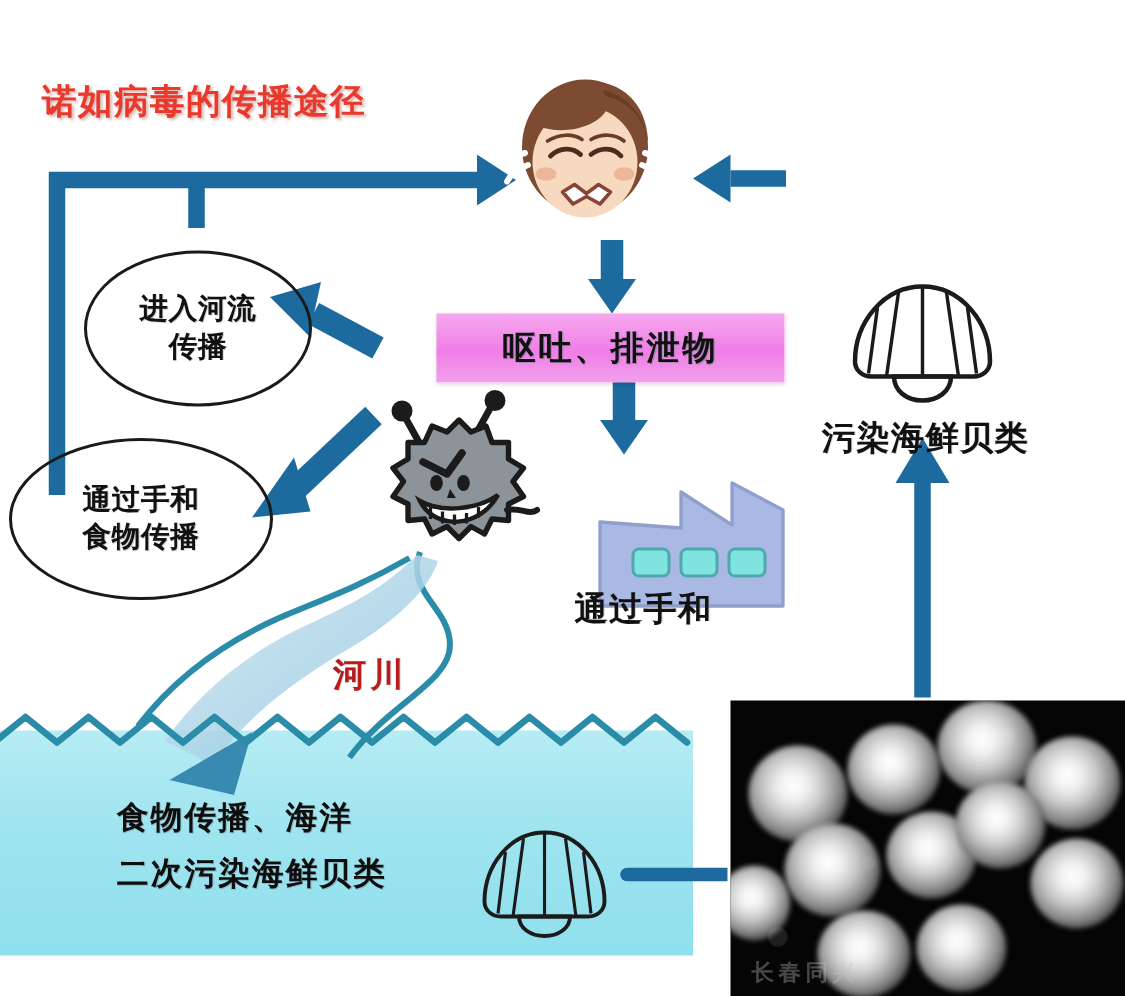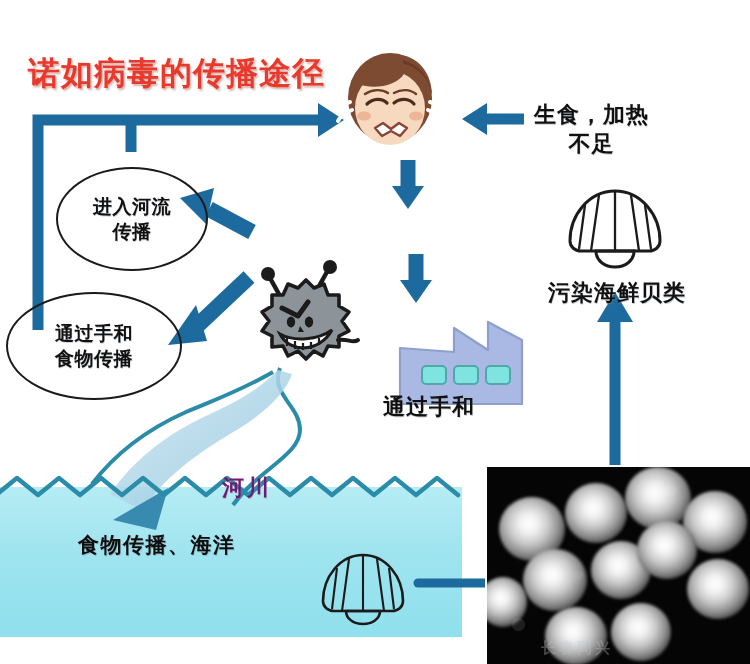--- a/index.html
+++ b/index.html
@@ -11,21 +11,21 @@
     width: 750px; height: 664px;
     position: relative; overflow: hidden;
     font-family: "DejaVu Sans", "Liberation Sans", sans-serif;
   }
   #stage { position: absolute; inset: 0; }
 
   
   .title {
     position: absolute;
     left: 28px; top: 52px;
-    font-size: 32px;
+    font-size: 23px;
     font-weight: 700;
     color: #e8392c;
     letter-spacing: 1px;
     text-shadow: 1.5px 1.5px 2px rgba(180,120,110,.55);
     white-space: nowrap;
   }
 
   
   .lbl {
     position: absolute;
@@ -96,21 +96,20 @@
     background:
       radial-gradient(circle at 12% 80%, rgba(255,255,255,.10) 0 6px, transparent 7px),
       radial-gradient(circle at 70% 12%, rgba(255,255,255,.08) 0 5px, transparent 6px),
       radial-gradient(circle at 35% 55%, rgba(255,255,255,.07) 0 4px, transparent 5px);
   }
   .watermark {
     position: absolute; left: 14px; bottom: 6px;
     font-size: 15px; color: rgba(190,195,200,.35);
     letter-spacing: 3px; font-weight: 700;
     white-space: nowrap;
-    margin-left: 40px;
   }
 
   
   .factory { position: absolute; left: 392px; top: 316px; }
 
   
   .vec { position: absolute; left: 0; top: 0; width: 750px; height: 664px; pointer-events: none; }
 </style>
 </head>
 <body>
@@ -207,39 +206,38 @@
 
       <path d="M41,82 L49,77 L57,83 L65,77 L73,82 L66,90 L57,85 L48,90 Z" fill="#ffffff" stroke="#8a4436" stroke-width="2.4" stroke-linejoin="round"></path>
 
       <path d="M16,56 C8,58 4,62 2,66" stroke="#ffffff" stroke-width="4" fill="none" stroke-linecap="round"></path>
       <path d="M18,64 C10,67 6,71 4,75" stroke="#ffffff" stroke-width="4" fill="none" stroke-linecap="round"></path>
       <path d="M96,56 C104,58 108,62 110,66" stroke="#ffffff" stroke-width="4" fill="none" stroke-linecap="round"></path>
       <path d="M94,64 C102,67 106,71 108,75" stroke="#ffffff" stroke-width="4" fill="none" stroke-linecap="round"></path>
     </svg>
   </div>
 
-  <div class="lbl" style="left:534px;top:100px;font-size:22px;letter-spacing:1px;text-align:center;">
-    <div>生食，加热</div>
-    <div>不足</div>
-  </div>
 
   <div class="ellipse" style="left:56px;top:167px;width:152px;height:104px;">
     <div class="etext">
       <div>进入河流</div>
       <div>传播</div>
     </div>
   </div>
 
   <div class="ellipse" style="left:6px;top:292px;width:176px;height:108px;">
     <div class="etext">
       <div>通过手和</div>
       <div>食物传播</div>
     </div>
   </div>
 
+  <div class="pinkbox" style="left:291px;top:209px;width:232px;height:46px;">
+    <span class="ptext">呕吐、排泄物</span>
+  </div>
 
   <div style="position:absolute;left:246px;top:258px;width:120px;height:118px;">
     <svg viewBox="0 0 120 118" width="120" height="118">
 
       <path d="M34,38 L24,20" stroke="#1b1b1b" stroke-width="4.5" fill="none" stroke-linecap="round"></path>
       <circle cx="22" cy="16" r="7" fill="#1b1b1b"></circle>
       <path d="M72,30 L82,12" stroke="#1b1b1b" stroke-width="4.5" fill="none" stroke-linecap="round"></path>
       <circle cx="84" cy="9" r="7" fill="#1b1b1b"></circle>
 
       <path d="M60,22 L68,30 L78,26 L82,37 L93,37 L93,48 L103,54 L96,63 L103,73
@@ -263,24 +261,25 @@
   <div class="factory">
     <svg viewBox="0 0 136 92" width="136" height="92">
       <path d="M8,32 L8,88 L130,88 L130,24 L96,6 L96,34 L62,12 L62,36 Z" fill="#aab9e4" stroke="#8f9ecb" stroke-width="2.2" stroke-linejoin="round"></path>
       <rect x="30" y="50" width="24" height="18" rx="4" fill="#7fe3e0" stroke="#4fa8ac" stroke-width="2"></rect>
       <rect x="62" y="50" width="24" height="18" rx="4" fill="#7fe3e0" stroke="#4fa8ac" stroke-width="2"></rect>
       <rect x="94" y="50" width="24" height="18" rx="4" fill="#7fe3e0" stroke="#4fa8ac" stroke-width="2"></rect>
     </svg>
   </div>
   <div class="lbl" style="left:383px;top:392px;font-size:22px;letter-spacing:1px;">通过手和</div>
 
-  <div class="lbl" style="left:222px;top:436px;font-size:22px;letter-spacing:3px;color:#701a75;margin-top:37px;">河川</div>
+  <div class="lbl" style="left:222px;top:436px;font-size:22px;letter-spacing:3px;color:#b91c1c;">河川</div>
 
   <div class="water-text" style="left:78px;top:527px;">
     <div>食物传播、海洋</div>
+    <div>二次污染海鲜贝类</div>
   </div>
 
   <div style="position:absolute;left:318px;top:549px;width:90px;height:78px;">
     <svg viewBox="0 0 90 78" width="90" height="78">
       <path d="M45,6 C68,6 85,28 85,52 C85,58 80,62 74,62 L16,62 C10,62 5,58 5,52 C5,28 22,6 45,6 Z" fill="none" stroke="#1b1b1b" stroke-width="2.6"></path>
       <path d="M45,7 L45,62 M31,10 L24,62 M59,10 L66,62 M19,19 L14,60 M71,19 L76,60" stroke="#1b1b1b" stroke-width="2.1" fill="none"></path>
       <path d="M28,62 C28,70 36,75 45,75 C54,75 62,70 62,62 Z" fill="none" stroke="#1b1b1b" stroke-width="2.6"></path>
     </svg>
   </div>
 

